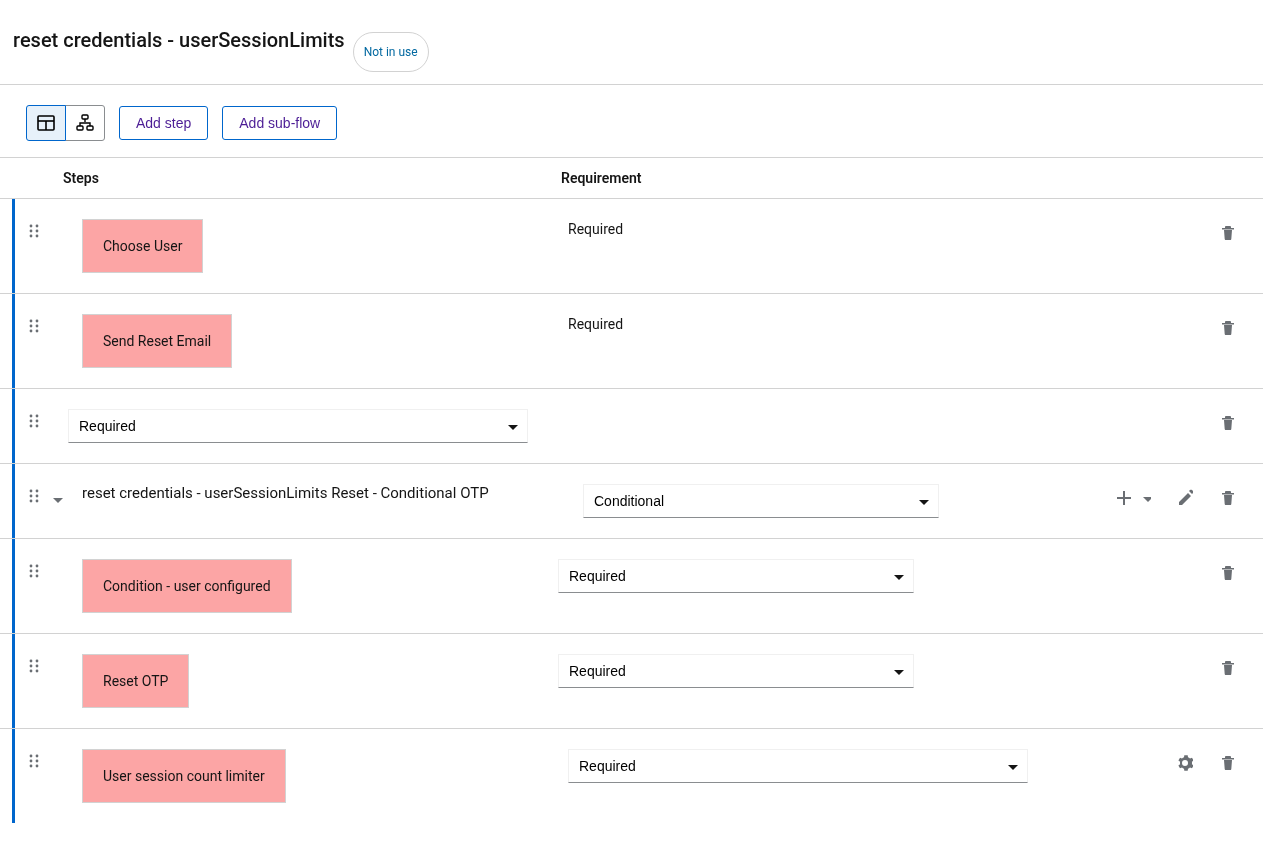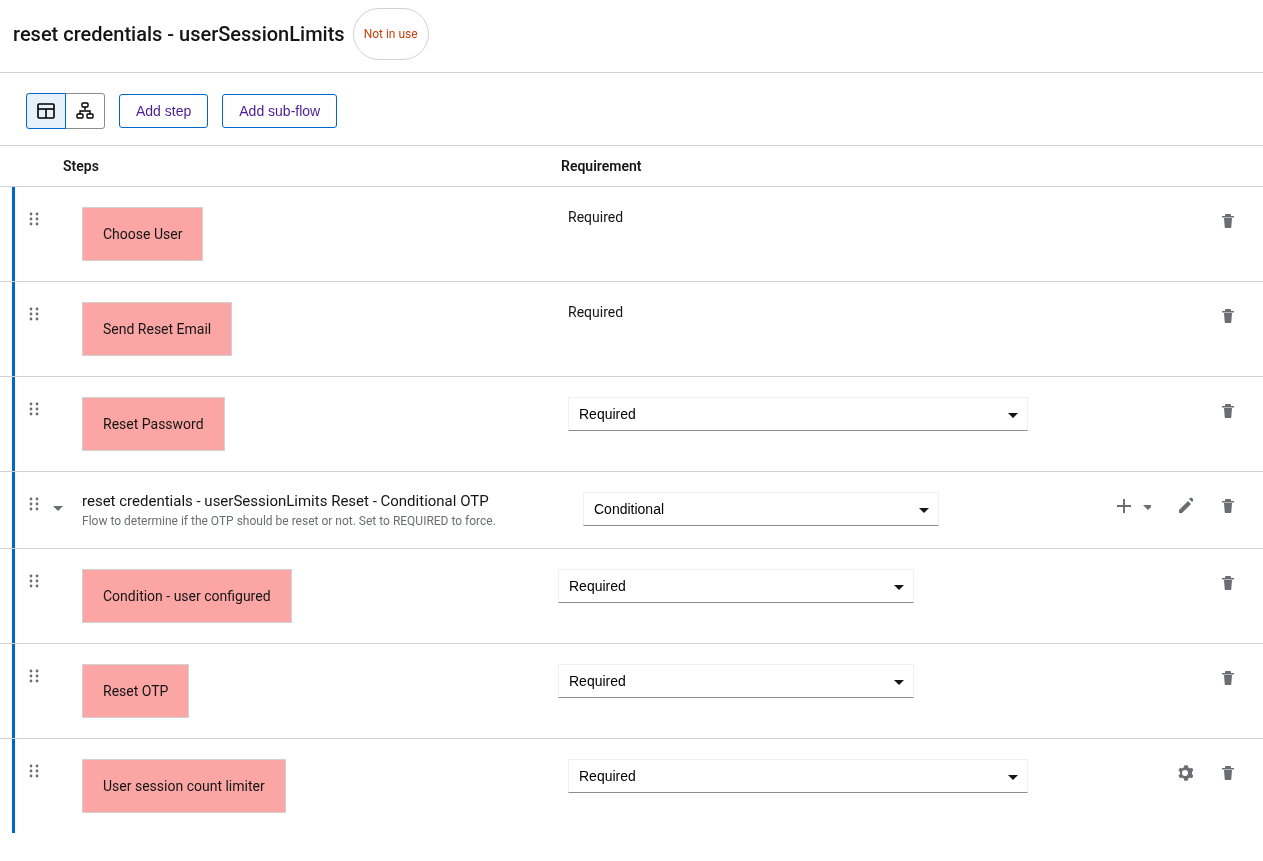--- a/index.html
+++ b/index.html
@@ -20,24 +20,25 @@
   .page-title {
     font-size: 20px;
     font-weight: 500;
     margin: 0;
   }
   .badge {
     display: inline-flex;
     align-items: center;
     border: 1px solid #d2d2d2;
     border-radius: 30px;
-    padding: 18px 10px;
+    padding: 12px 10px;
     font-size: 12px;
-    color: #c2410c;
+    color: #0369a1;
     background: #fff;
+    margin-top: 24px;
   }
   .toolbar {
     padding: 20px 13px 16px 26px;
     display: flex;
     align-items: center;
     gap: 14px;
     border-bottom: 1px solid #d2d2d2;
   }
   .toggle-group {
     display: inline-flex;
@@ -312,23 +313,20 @@
   </div>
 
   <div class="flow-row">
     <div class="left-bar"></div>
     <div class="drag-handle">
       <svg width="12" height="16" fill="currentColor">
           <use href="#i-grip"></use>
         </svg>
     </div>
     <div class="expand-col"></div>
-    <div class="step-col">
-      <div class="step-box">Reset Password</div>
-    </div>
     <div class="req-col">
       <div class="select-wrap">
         <button class="select">Required</button>
         <span class="select-caret">
             <svg width="14" height="14" fill="currentColor">
               <use href="#i-caret"></use>
             </svg>
           </span>
       </div>
     </div>
@@ -354,21 +352,20 @@
       <button class="icon-btn">
         <span>
             <svg width="14" height="14" fill="currentColor">
               <use href="#i-caret"></use>
             </svg>
           </span>
       </button>
     </div>
     <div class="step-col" style="flex:0 0 515px;">
       <div class="subflow-title">reset credentials - userSessionLimits Reset - Conditional OTP</div>
-      <div class="subflow-desc">Flow to determine if the OTP should be reset or not. Set to REQUIRED to force.</div>
     </div>
     <div class="req-col">
       <div class="select-wrap">
         <button class="select">Conditional</button>
         <span class="select-caret">
             <svg width="14" height="14" fill="currentColor">
               <use href="#i-caret"></use>
             </svg>
           </span>
       </div>

